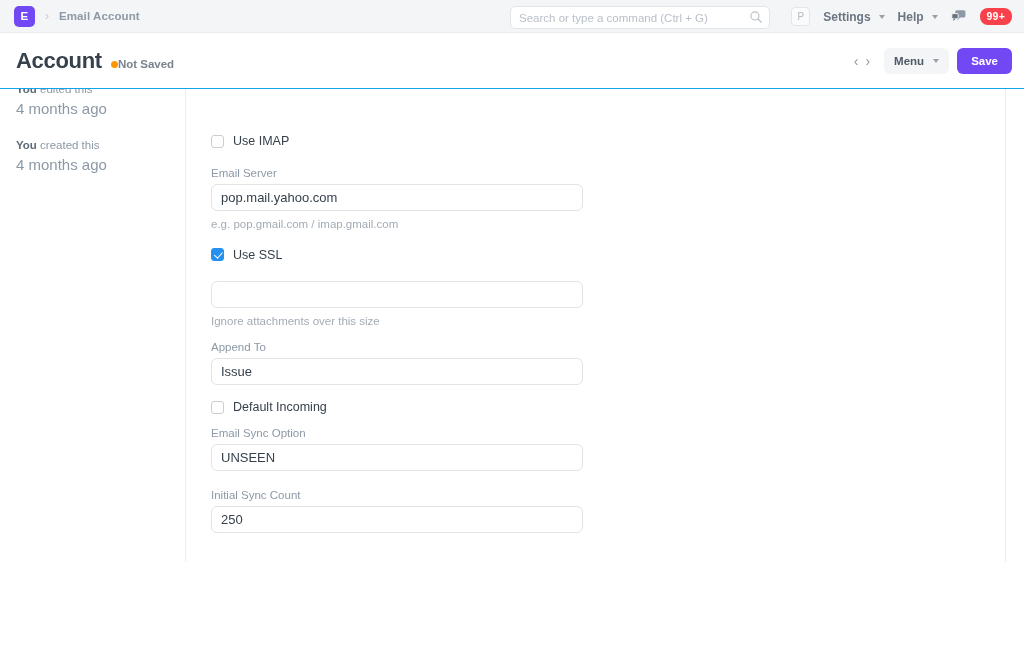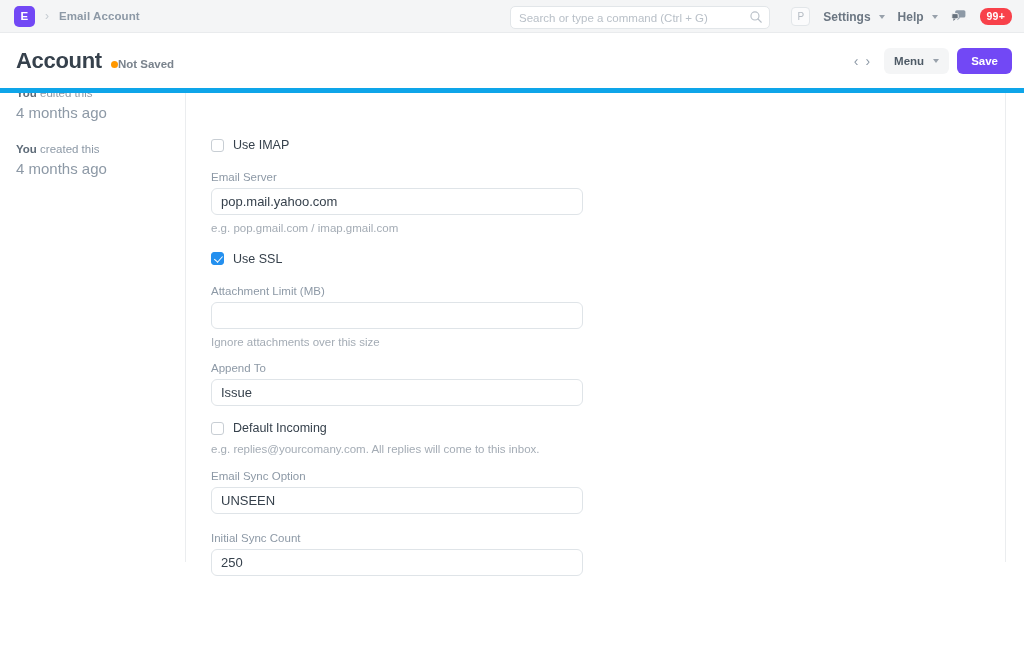--- a/index.html
+++ b/index.html
@@ -162,21 +162,21 @@
     font-weight: bold;
     color: #fff;
     font-family: "Liberation Sans", sans-serif;
     cursor: pointer;
   }
 
   
   .body-area {
     display: flex;
     height: 474px;
-    border-top: 5px solid #0ea5e9;
+    border-top: 1px solid #0ea5e9;
     position: relative;
   }
   .left-sidebar {
     width: 186px;
     flex: 0 0 186px;
     border-right: 1px solid #ebedef;
     background: #fff;
     padding: 0 16px;
     overflow: hidden;
     position: relative;
@@ -377,40 +377,38 @@
       <div class="field">
         <div class="cb-row">
           <span class="cb checked"></span>
           <span class="cb-label">Use SSL</span>
         </div>
       </div>
 
       <div class="sp-18"></div>
 
       <div class="field">
-        <label class="label">Attachment Limit (MB)</label>
         <input class="input" type="text" value="" style="">
         <div class="help">Ignore attachments over this size</div>
       </div>
 
       <div class="sp-12"></div>
 
       <div class="field">
         <label class="label">Append To</label>
         <input class="input" type="text" value="Issue" style="">
       </div>
 
       <div class="sp-14"></div>
 
       <div class="field">
         <div class="cb-row">
           <span class="cb"></span>
           <span class="cb-label">Default Incoming</span>
         </div>
-        <div class="help">e.g. replies@yourcomany.com. All replies will come to this inbox.</div>
       </div>
 
       <div class="sp-12"></div>
 
       <div class="field">
         <label class="label">Email Sync Option</label>
         <input class="input" type="text" value="UNSEEN" style="">
       </div>
 
       <div class="sp-18"></div>

